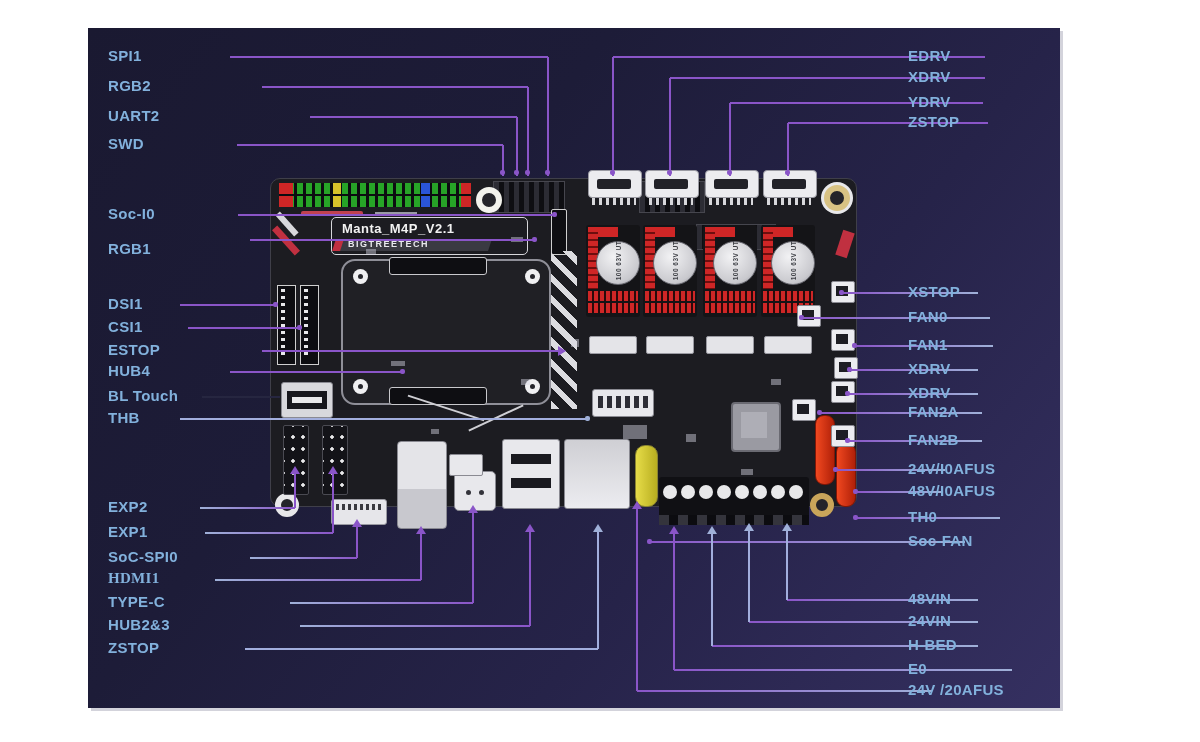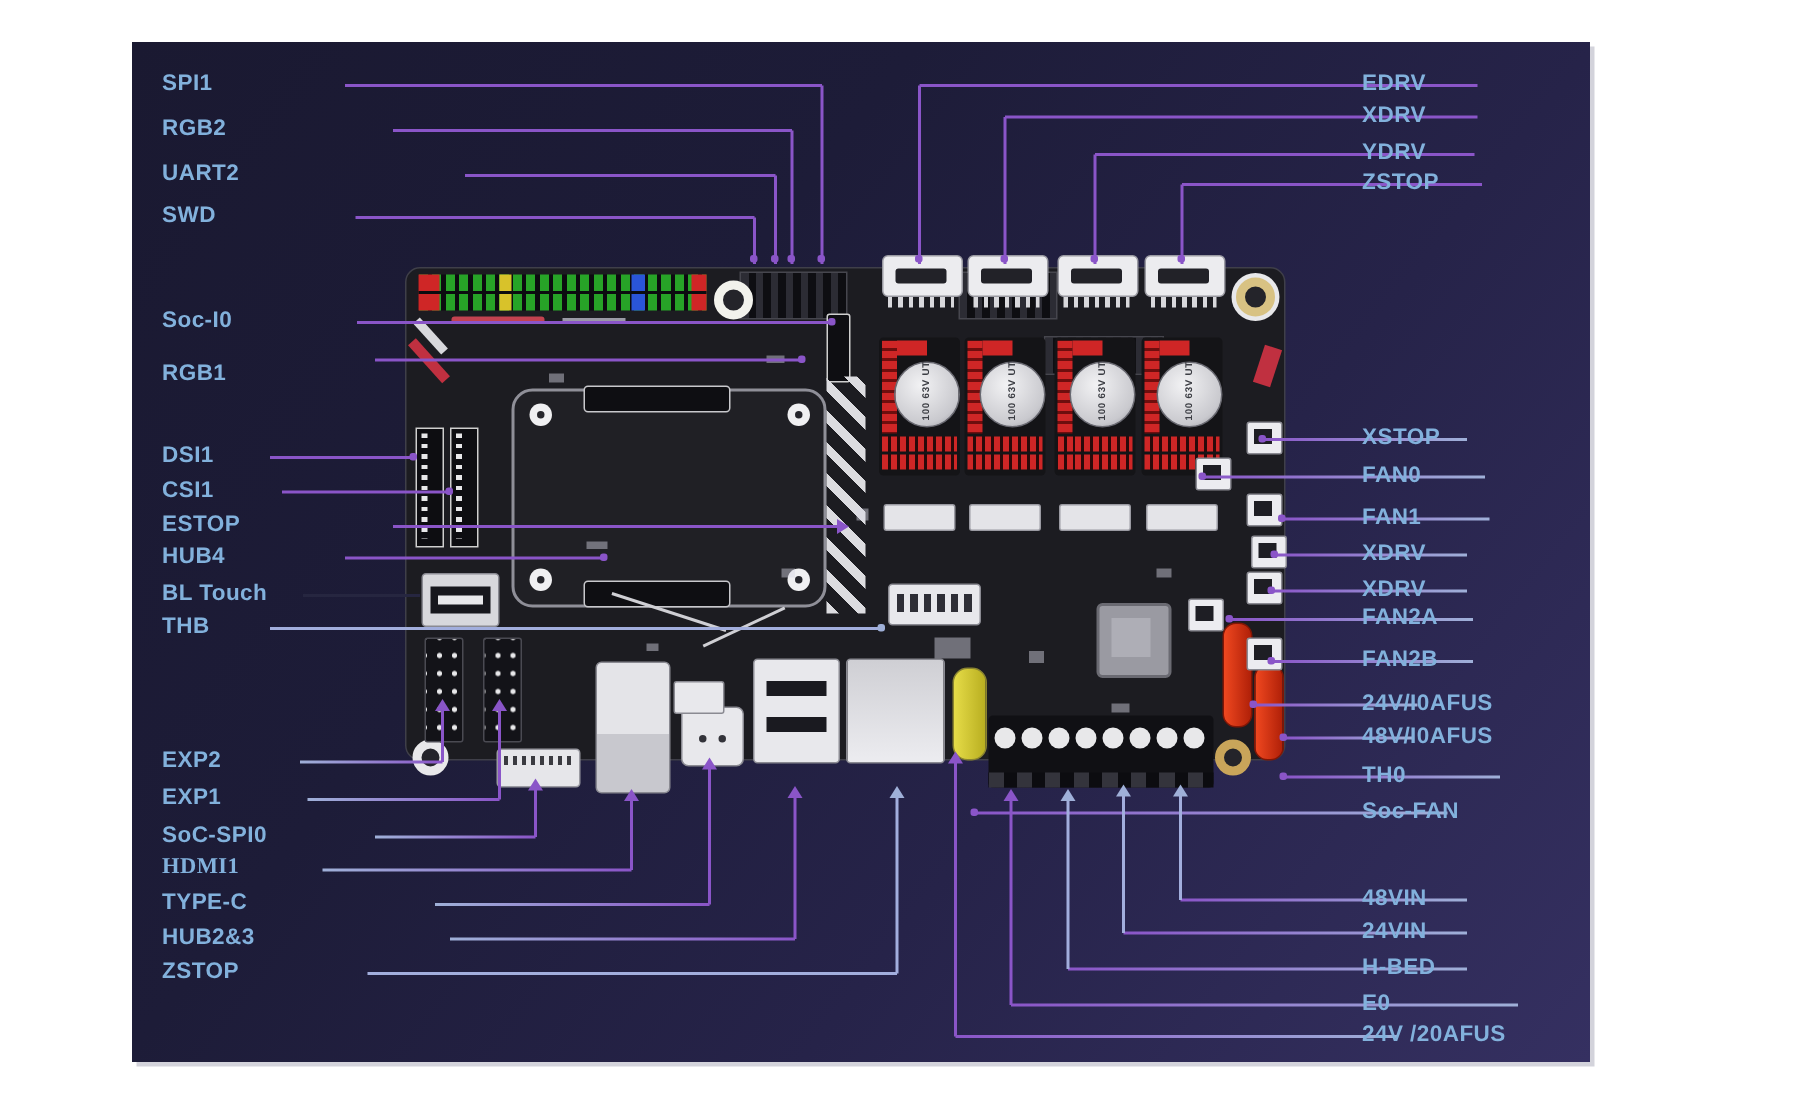--- a/index.html
+++ b/index.html
@@ -112,20 +112,26 @@
   <div class="board">
     <div class="pinstrip"></div>
     <div class="ov" style="left:8px;width:14px;background:#cf2626;"></div>
     <div class="ov" style="left:62px;width:8px;background:#d8c22a;"></div>
     <div class="ov" style="left:150px;width:9px;background:#2a55d8;"></div>
     <div class="ov" style="left:190px;width:10px;background:#cf2626;"></div>
     <div class="pinmid"></div>
     <div class="redbar"></div>
     <div class="wdash"></div>
 
+    <div class="titlebox">
+      <div class="titletxt">Manta_M4P_V2.1</div>
+      <div class="brandrow"></div>
+      <div class="redsl"></div>
+      <div class="brandtxt">BIGTREETECH</div>
+    </div>
 
     <div class="hdr" style="left:222px;top:2px;width:70px;height:30px;"></div>
     <div class="hdr" style="left:368px;top:2px;width:64px;height:30px;"></div>
     <div class="hdr" style="left:425px;top:45px;width:78px;height:24px;"></div>
     <div class="spiconn"></div>
 
     <div class="hole" style="left:205px;top:8px;width:14px;height:14px;border:6px solid #f2f2ec;"></div>
     <div class="hole" style="left:553px;top:6px;width:14px;height:14px;border:6px solid #d8c283;box-shadow:0 0 0 3px #e8e8ea;"></div>
     <div class="hole" style="left:4px;top:314px;width:12px;height:12px;border:6px solid #e8e8ea;"></div>
     <div class="hole" style="left:539px;top:314px;width:12px;height:12px;border:6px solid #c9a55a;"></div>

